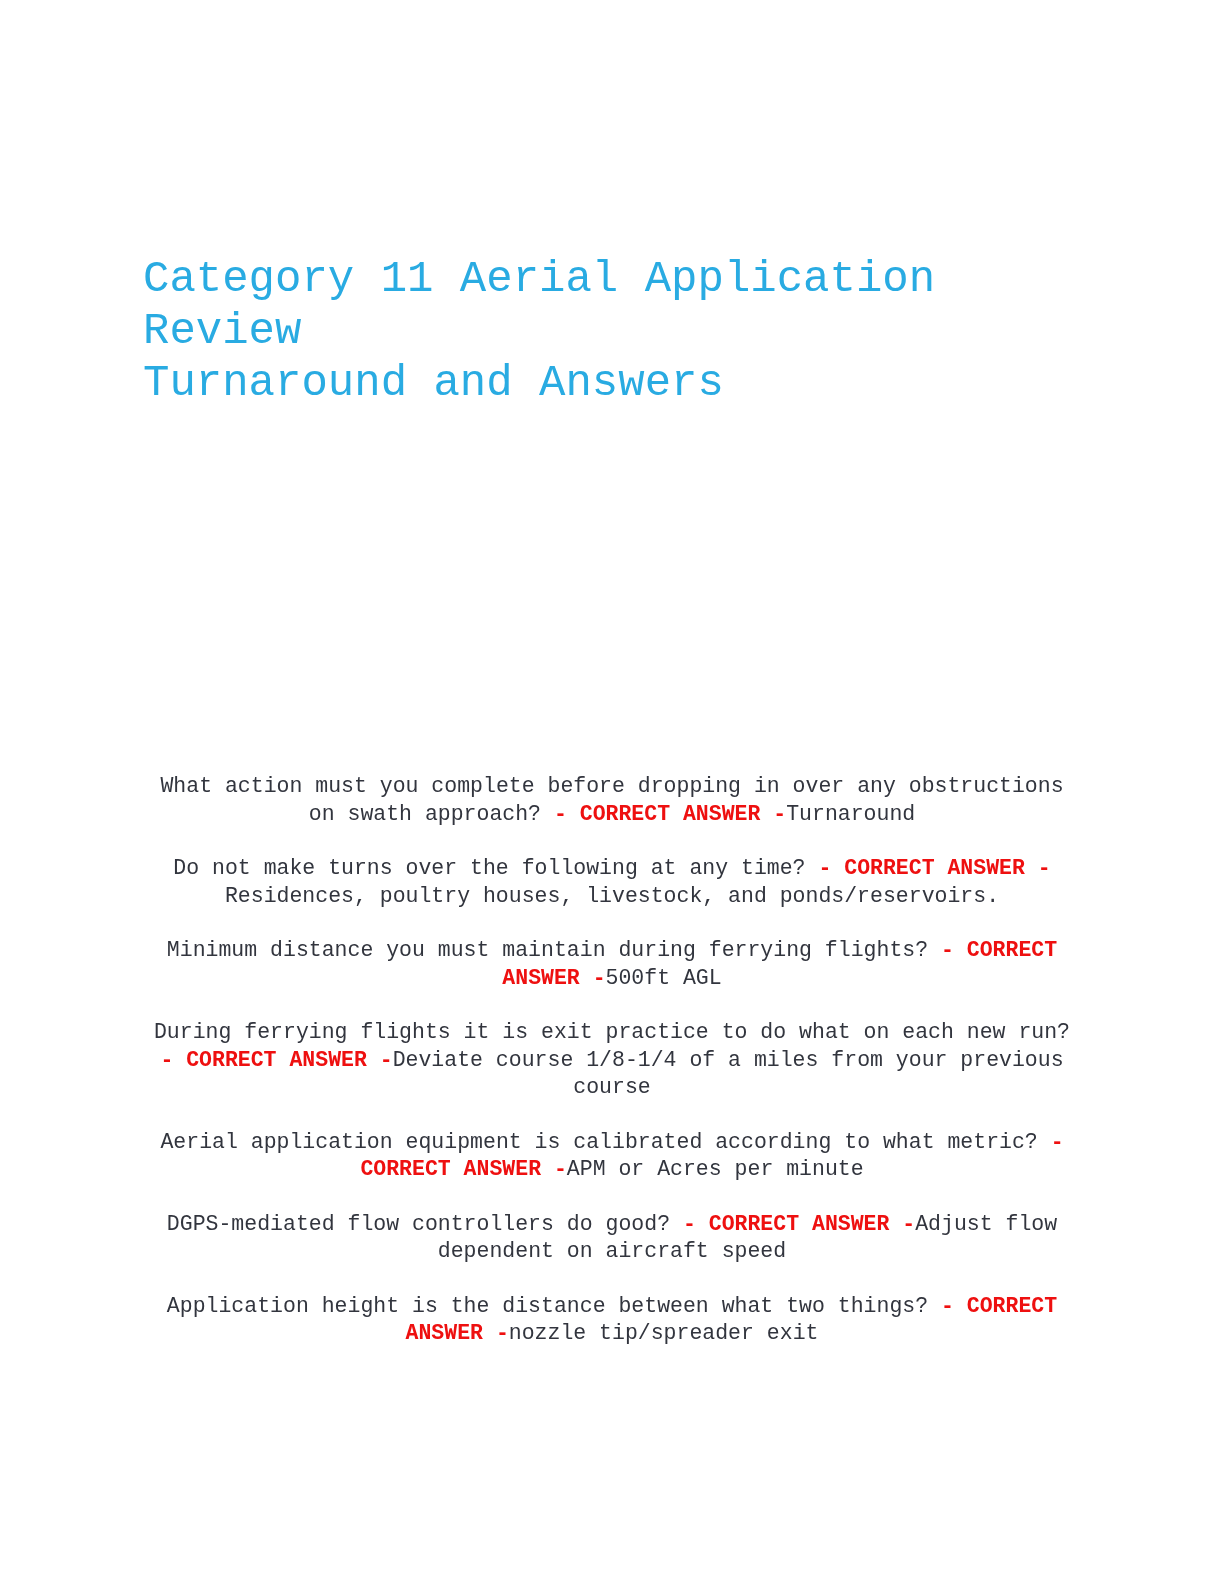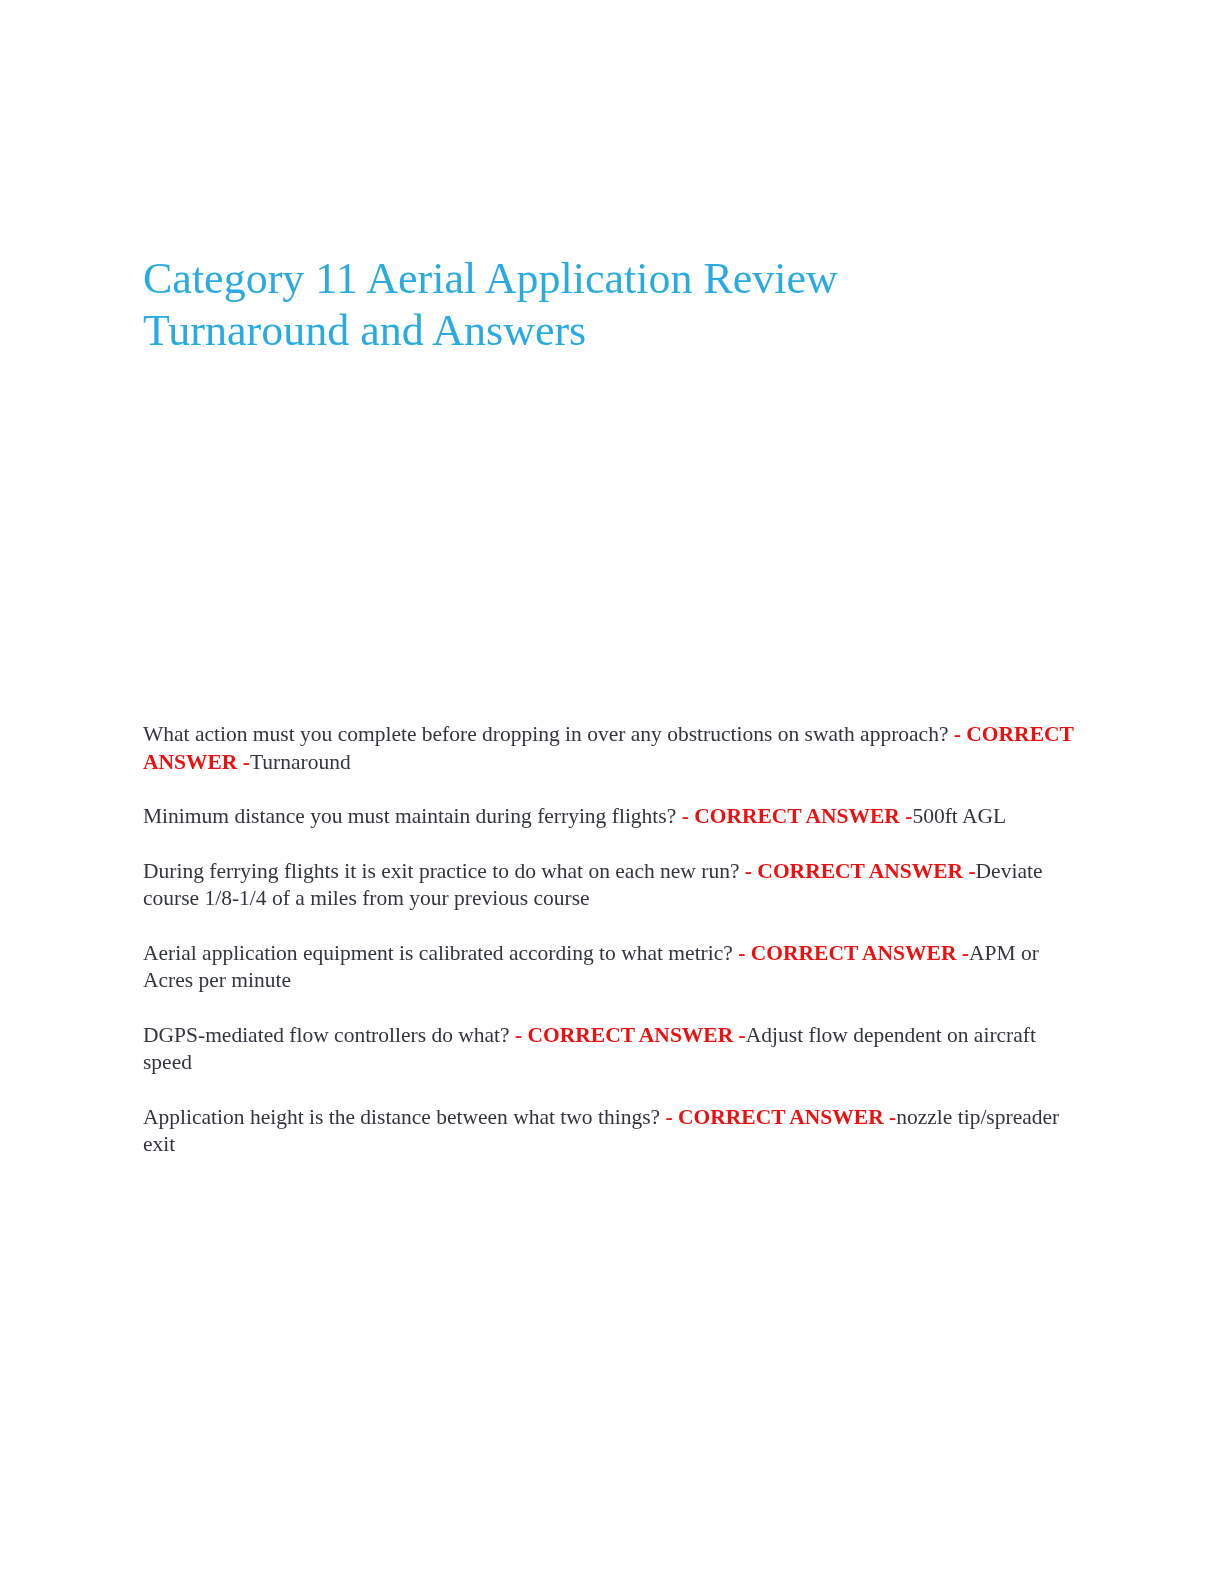--- a/index.html
+++ b/index.html
@@ -6,21 +6,21 @@
     margin: 0;
     padding: 0;
     background: #ffffff;
   }
   .page {
     position: relative;
     width: 1224px;
     height: 1584px;
     background: #ffffff;
     overflow: hidden;
-    font-family: Liberation Serif, serif;
+    font-family: Liberation Mono, monospace;
   }
   .content {
     position: absolute;
     left: 143px;
     top: 0;
     width: 938px;
   }
   .doc-title {
     margin: 253px 0 0 0;
     padding: 0;
@@ -35,20 +35,21 @@
   }
   .qa-list {
     margin-top: 364px;
   }
   .qa-item {
     margin: 0 0 27px 0;
     padding: 0;
     font-size: 21.5px;
     line-height: 27.5px;
     color: #32353e;
+    text-align: center;
   }
   .qa-question, .qa-answer {
     color: #32353e;
     font-weight: 400;
   }
   .qa-marker {
     color: #ee1010;
     font-weight: 700;
   }
 </style>
@@ -60,27 +61,28 @@
 
     <h1 class="doc-title">
         <span class="title-line">Category 11 Aerial Application Review</span>
         <span class="title-line">Turnaround and Answers</span>
       </h1>
 
     <div class="qa-list">
 
       <p class="qa-item"><span class="qa-question">What action must you complete before dropping in over any obstructions on swath approach?</span> <span class="qa-marker">- CORRECT ANSWER -</span><span class="qa-answer">Turnaround</span></p>
 
+      <p class="qa-item"><span class="qa-question">Do not make turns over the following at any time?</span> <span class="qa-marker">- CORRECT ANSWER -</span><span class="qa-answer">Residences, poultry houses, livestock, and ponds/reservoirs.</span></p>
 
       <p class="qa-item"><span class="qa-question">Minimum distance you must maintain during ferrying flights?</span> <span class="qa-marker">- CORRECT ANSWER -</span><span class="qa-answer">500ft AGL</span></p>
 
 
       <p class="qa-item"><span class="qa-question">During ferrying flights it is exit practice to do what on each new run?</span> <span class="qa-marker">- CORRECT ANSWER -</span><span class="qa-answer">Deviate course 1/8-1/4 of a miles from your previous course</span></p>
 
       <p class="qa-item"><span class="qa-question">Aerial application equipment is calibrated according to what metric?</span> <span class="qa-marker">- CORRECT ANSWER -</span><span class="qa-answer">APM or Acres per minute</span></p>
 
-      <p class="qa-item"><span class="qa-question">DGPS-mediated flow controllers do what?</span> <span class="qa-marker">- CORRECT ANSWER -</span><span class="qa-answer">Adjust flow dependent on aircraft speed</span></p>
+      <p class="qa-item"><span class="qa-question">DGPS-mediated flow controllers do good?</span> <span class="qa-marker">- CORRECT ANSWER -</span><span class="qa-answer">Adjust flow dependent on aircraft speed</span></p>
 
       <p class="qa-item"><span class="qa-question">Application height is the distance between what two things?</span> <span class="qa-marker">- CORRECT ANSWER -</span><span class="qa-answer">nozzle tip/spreader exit</span></p>
 
     </div>
   </div>
 </div>
 
 </body></html>

